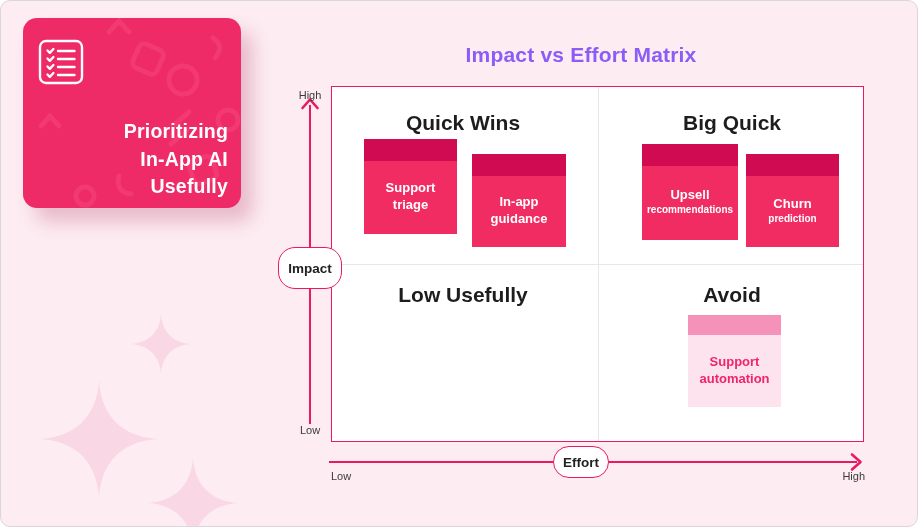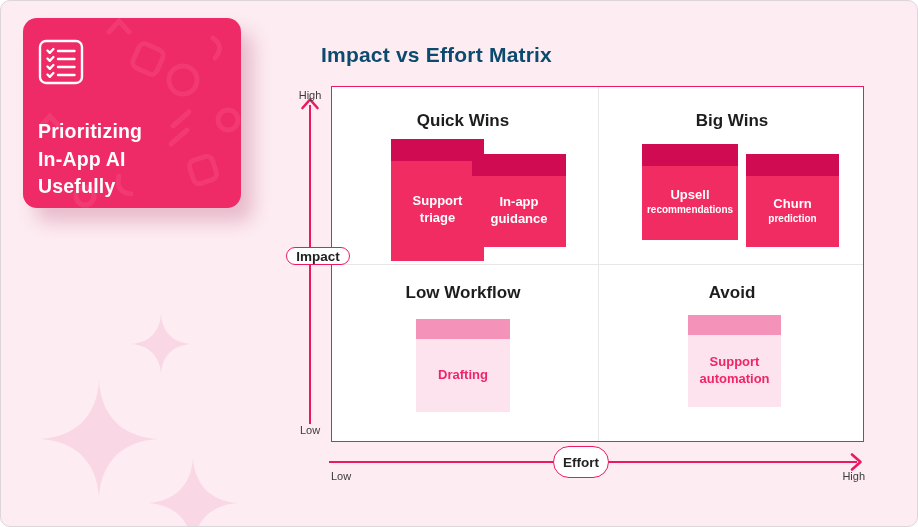--- a/index.html
+++ b/index.html
@@ -23,60 +23,61 @@
     background:#ee2a67; border-radius:14px;
     box-shadow:12px 14px 18px rgba(178,62,103,0.28);
     overflow:hidden;
   }
   .card-doodles{ position:absolute; inset:0; opacity:0.30; }
   .card-icon{ position:absolute; left:15px; top:21px; width:46px; height:46px; }
   .card-title{
     position:absolute; left:15px; top:100px; width:190px;
     color:#ffffff; font-size:19.5px; font-weight:bold; line-height:1.42;
     letter-spacing:0.2px;
+    text-align:right;
   }
 
   
   .chart-title{
     position:absolute; left:320px; top:42px; width:520px;
-    font-size:21px; font-weight:800; color:#0c4a6e;
+    text-align:center; font-size:21px; font-weight:800; color:#8b5cf6;
     letter-spacing:0.2px;
   }
 
   
   .matrix{
     position:absolute; left:330px; top:85px; width:533px; height:356px;
     background:#ffffff; border:1.5px solid #eb1a5f;
   }
   .divider-v{ position:absolute; left:266px; top:0; width:1px; height:100%; background:#e8e6e7; }
   .divider-h{ position:absolute; left:0; top:177px; width:100%; height:1px; background:#e8e6e7; }
 
   .q-label{
     position:absolute; transform:translateX(-50%);
-    font-size:17px; font-weight:bold; color:#1d1d1f; white-space:nowrap;
+    font-size:21px; font-weight:bold; color:#1d1d1f; white-space:nowrap;
   }
   .q-quick  { left:131px; top:24px; }
   .q-big    { left:400px; top:24px; }
   .q-low    { left:131px; top:196px; }
   .q-avoid  { left:400px; top:196px; }
 
   
   .note{
     position:absolute; display:flex; flex-direction:column;
     align-items:center; justify-content:center; text-align:center;
   }
   .note .strip{ position:absolute; top:0; left:0; right:0; }
   .note.solid{ background:#f12c62; color:#ffffff; }
   .note.solid .strip{ height:22px; background:#d00b52; }
   .note.light{ background:#fce3ed; color:#f02568; }
   .note.light .strip{ height:20px; background:#f492b9; }
   .note .t1{ font-size:13px; font-weight:bold; line-height:1.3; padding:20px 4px 0; }
   .note .t2{ font-size:10px; font-weight:bold; line-height:1.25; padding:0 2px; }
 
-  .n-support { left:32px;  top:52px;  width:93px; height:122px;margin-left:27px; }
+  .n-support { left:32px;  top:52px;  width:93px; height:95px; }
   .n-inapp   { left:140px; top:67px;  width:94px; height:93px; }
   .n-upsell  { left:310px; top:57px;  width:96px; height:96px; }
   .n-churn   { left:414px; top:67px;  width:93px; height:93px; }
   .n-draft   { left:84px;  top:232px; width:94px; height:93px; }
   .n-work    { left:356px; top:228px; width:93px; height:92px; }
 
   
   .axis-line{ position:absolute; background:#eb1a5f; }
   .y-line{ left:308px; top:104px; width:2px; height:319px; }
   .x-line{ left:328px; top:460px; width:528px; height:2px; }
@@ -90,21 +91,21 @@
   .tick-high-y{ left:309px; top:88px;  transform:translateX(-50%); }
   .tick-low-y { left:309px; top:423px; transform:translateX(-50%); }
   .tick-low-x { left:330px; top:469px; }
   .tick-high-x{ right:52px; top:469px; }
 
   .axis-pill{
     position:absolute; background:#ffffff; border:1.6px solid #eb1a5f;
     display:flex; align-items:center; justify-content:center;
     font-size:13.5px; font-weight:bold; color:#222224;
   }
-  .pill-impact{ left:285px; top:246px; width:64px; height:18px; border-radius:17px;text-align:center; }
+  .pill-impact{ left:277px; top:246px; width:64px; height:42px; border-radius:17px;text-align:center; }
   .pill-effort{ left:552px; top:445px; width:56px; height:32px; border-radius:16px; }
 </style>
 </head>
 <body>
 
 <div class="screen">
 
   <svg class="sparkles" viewBox="0 0 270 237">
     <g fill="#f8d3e1" opacity="0.8">
       <path transform="translate(130,23) scale(0.6)" d="M50 0 C52 30 70 48 100 50 C70 52 52 70 50 100 C48 70 30 52 0 50 C30 48 48 30 50 0 Z"></path>
@@ -148,22 +149,22 @@
     </div>
   </div>
 
   <div class="chart-title">Impact vs Effort Matrix</div>
 
   <div class="matrix">
     <div class="divider-v"></div>
     <div class="divider-h"></div>
 
     <div class="q-label q-quick">Quick Wins</div>
-    <div class="q-label q-big">Big Wins</div>
-    <div class="q-label q-low">Low Workflow</div>
+    <div class="q-label q-big">Big Quick</div>
+    <div class="q-label q-low">Low Usefully</div>
     <div class="q-label q-avoid">Avoid</div>
 
     <div class="note solid n-support">
       <div class="strip"></div>
       <div class="t1">Support triage</div>
     </div>
 
     <div class="note solid n-inapp">
       <div class="strip"></div>
       <div class="t1">In-app guidance</div>
@@ -174,24 +175,20 @@
       <div class="t1">Upsell</div>
       <div class="t2">recommendations</div>
     </div>
 
     <div class="note solid n-churn">
       <div class="strip"></div>
       <div class="t1">Churn</div>
       <div class="t2">prediction</div>
     </div>
 
-    <div class="note light n-draft">
-      <div class="strip"></div>
-      <div class="t1">Drafting</div>
-    </div>
 
     <div class="note light n-work">
       <div class="strip"></div>
       <div class="t1">Support automation</div>
     </div>
   </div>
 
   <div class="axis-line y-line"></div>
   <svg class="arrow arrow-up" width="20" height="13">
     <path d="M2.5 11 L10 2.5 L17.5 11" fill="none" stroke="#eb1a5f" stroke-width="2.6" stroke-linecap="round" stroke-linejoin="round"></path>

